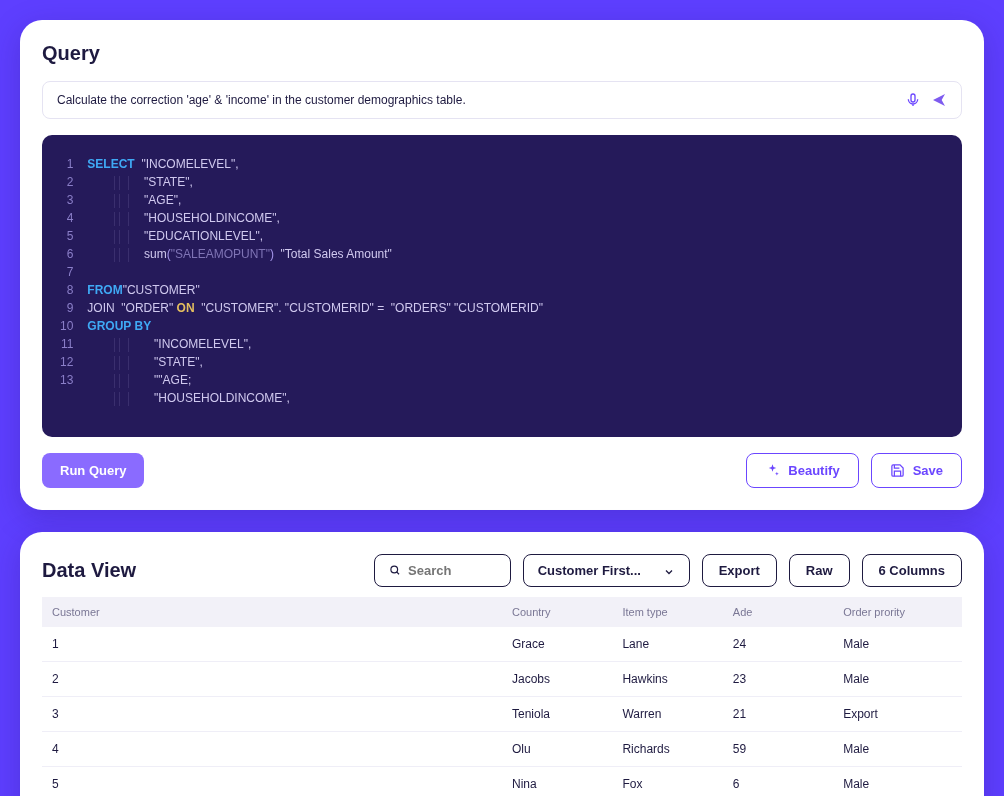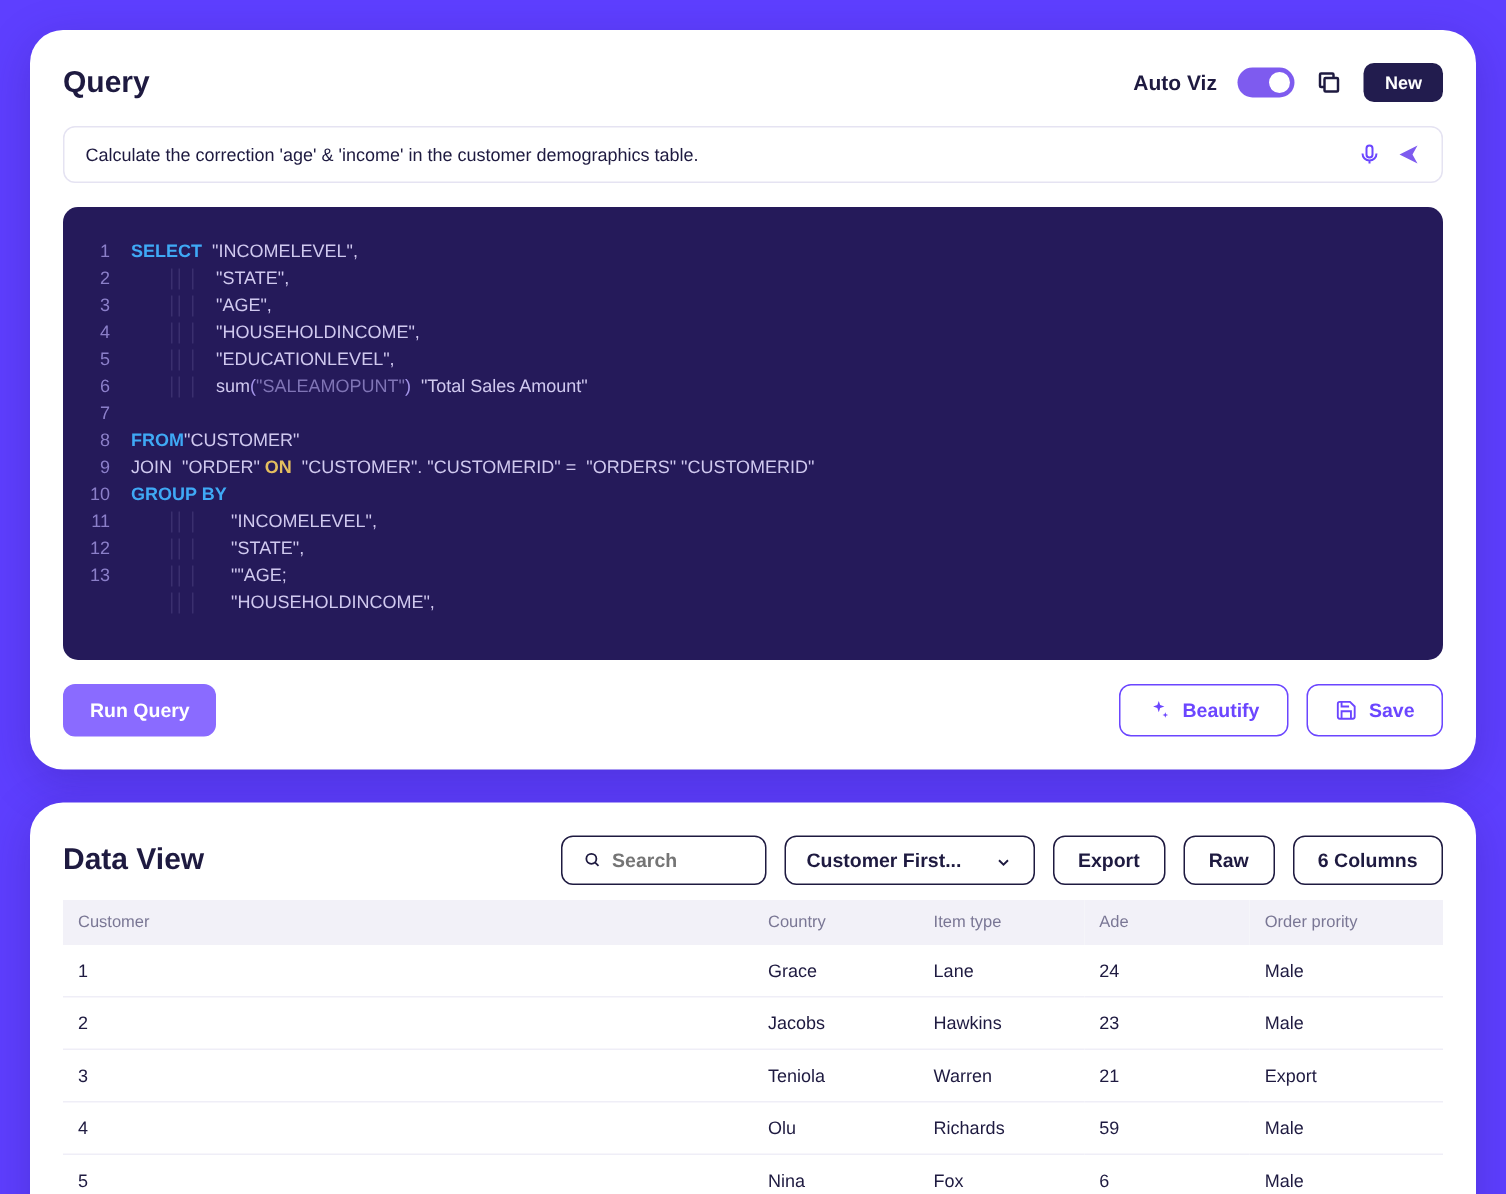--- a/index.html
+++ b/index.html
@@ -51,31 +51,20 @@
     .table thead tr { background: #f2f1f8; }
     .table th { text-align: left; font-size: 11px; font-weight: 500; color: #7a7795; padding: 9px 10px; }
     .table td { font-size: 12px; color: #1e1a40; padding: 10px; border-bottom: 1px solid #efeef7; }
   </style>
 </head>
 <body>
 
 <div class="card">
   <div class="query-header">
     <div class="title">Query</div>
-    <div class="header-right">
-      <span class="autoviz-label">Auto Viz</span>
-      <div class="toggle">
-        <div class="toggle-knob"></div>
-      </div>
-      <svg class="copy-icon" viewBox="0 0 24 24" fill="none" stroke="currentColor" stroke-width="2.2">
-          <rect x="8" y="8" width="12" height="12" rx="1"></rect>
-          <path d="M16 8V5a1 1 0 0 0-1-1H5a1 1 0 0 0-1 1v10a1 1 0 0 0 1 1h3"></path>
-        </svg>
-      <button class="new-btn">New</button>
-    </div>
   </div>
 
   <div class="prompt-bar">
     <input class="prompt-text" value="Calculate the correction 'age' &amp; 'income' in the customer demographics table." style="">
     <svg class="mic-icon" viewBox="0 0 24 24" fill="none" stroke="currentColor" stroke-width="2">
         <rect x="9" y="3" width="6" height="12" rx="3"></rect>
         <path d="M5 11a7 7 0 0 0 14 0M12 18v3"></path>
       </svg>
     <svg class="send-icon" viewBox="0 0 24 24" fill="currentColor">
         <path d="M3 12l18-9-5 9 5 9-18-9z"></path>

